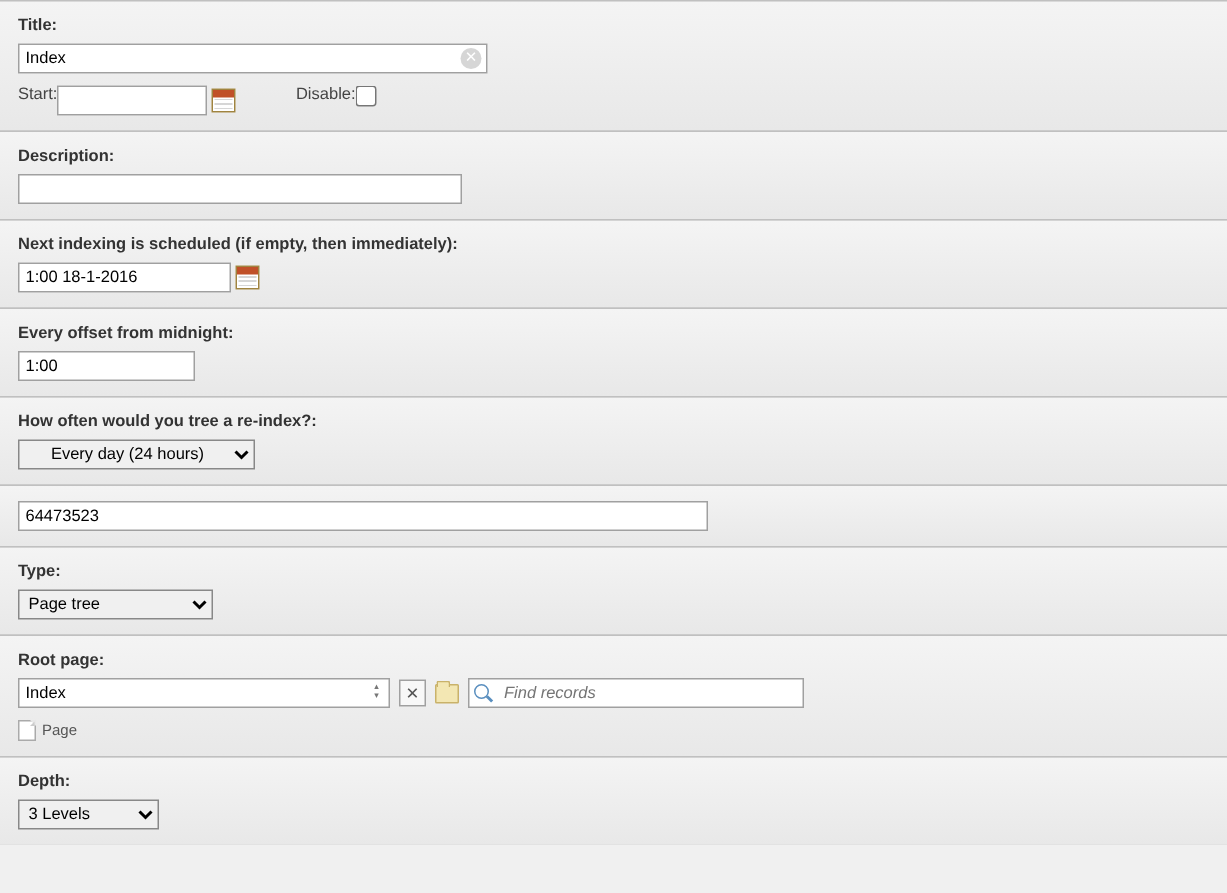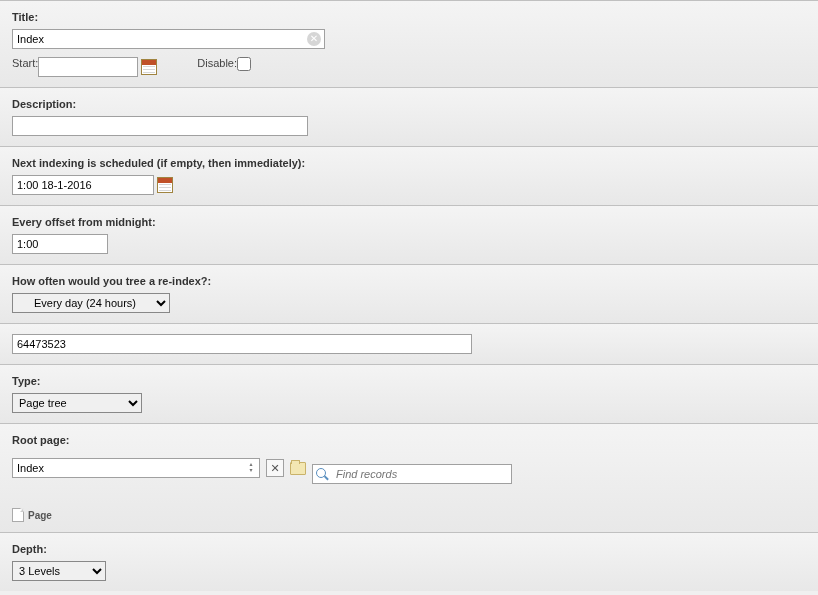--- a/index.html
+++ b/index.html
@@ -85,21 +85,21 @@
   .cal-icon::after {
     content: "";
     position: absolute;
     bottom: 1px; left: 1px; right: 1px; top: 6px;
     background: repeating-linear-gradient(#999 0 1px, transparent 1px 3px);
     opacity: .4;
   }
   .checkbox { width: 14px; height: 14px; }
   .desc-input { width: 296px; height: 34px; }
   .sched-input { width: 142px; }
-  .timing-input { width: 96px; }
+  .timing-input { width: 118px; }
   .session-input { width: 460px; background: #f8f8f8; }
   .type-select { width: 130px; }
   .depth-select { width: 94px; }
   .reindex-select { width: 158px; text-align: center; }
 
   .rootpage-row { display: flex; align-items: center; gap: 6px; flex-wrap: wrap; }
   .rootpage-select-wrap {
     position: relative;
     width: 248px;
     height: 20px;
@@ -142,28 +142,27 @@
     position: absolute;
     top: -3px; left: 0;
     width: 7px; height: 3px;
     background: #f3e7b3;
     border: 1px solid #c9b26a;
     border-bottom: none;
     border-radius: 1px 1px 0 0;
   }
   .find-wrap {
     position: relative;
-    width: 200px;
+    width: 224px;
     height: 20px;
     border: 1px solid #a0a0a0;
     background: #fff;
     display: flex;
     align-items: center;
     padding: 0 3px;
-    margin-top: 12px;
   }
   .find-wrap input {
     border: none;
     outline: none;
     flex: 1;
     height: 100%;
     font-style: italic;
     color: #888;
     background: transparent;
   }
@@ -182,25 +181,24 @@
   }
   .mag-icon::after {
     content: "";
     position: absolute;
     width: 5px; height: 1.5px;
     background: #5a8fbf;
     transform: rotate(45deg);
     left: 8px; top: 9px;
   }
   .page-row {
-    margin-top: 24px;
+    margin-top: 8px;
     display: flex;
     align-items: center;
     gap: 4px;
-    font-weight: bold;
   }
   .page-icon {
     width: 12px; height: 14px;
     border: 1px solid #aaa;
     background: #fff;
     position: relative;
     display: inline-block;
   }
   .page-icon::before {
     content: "";

